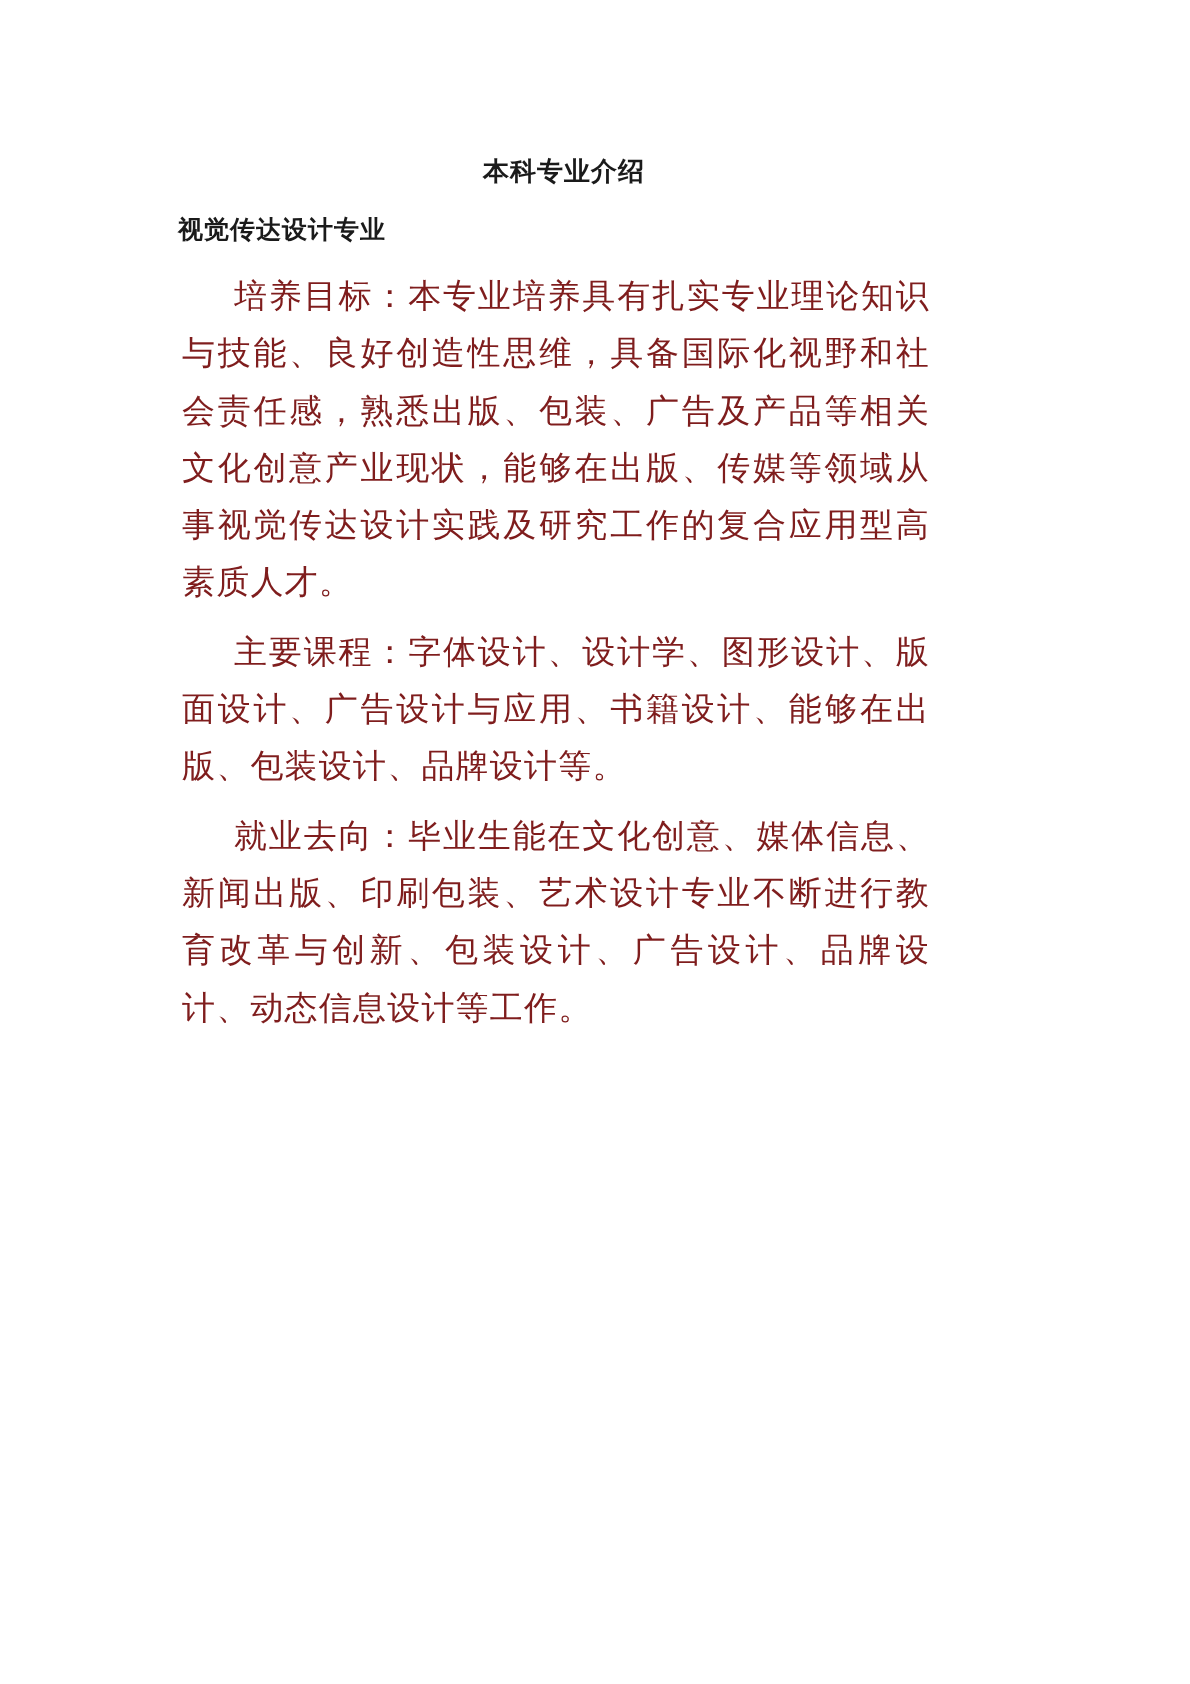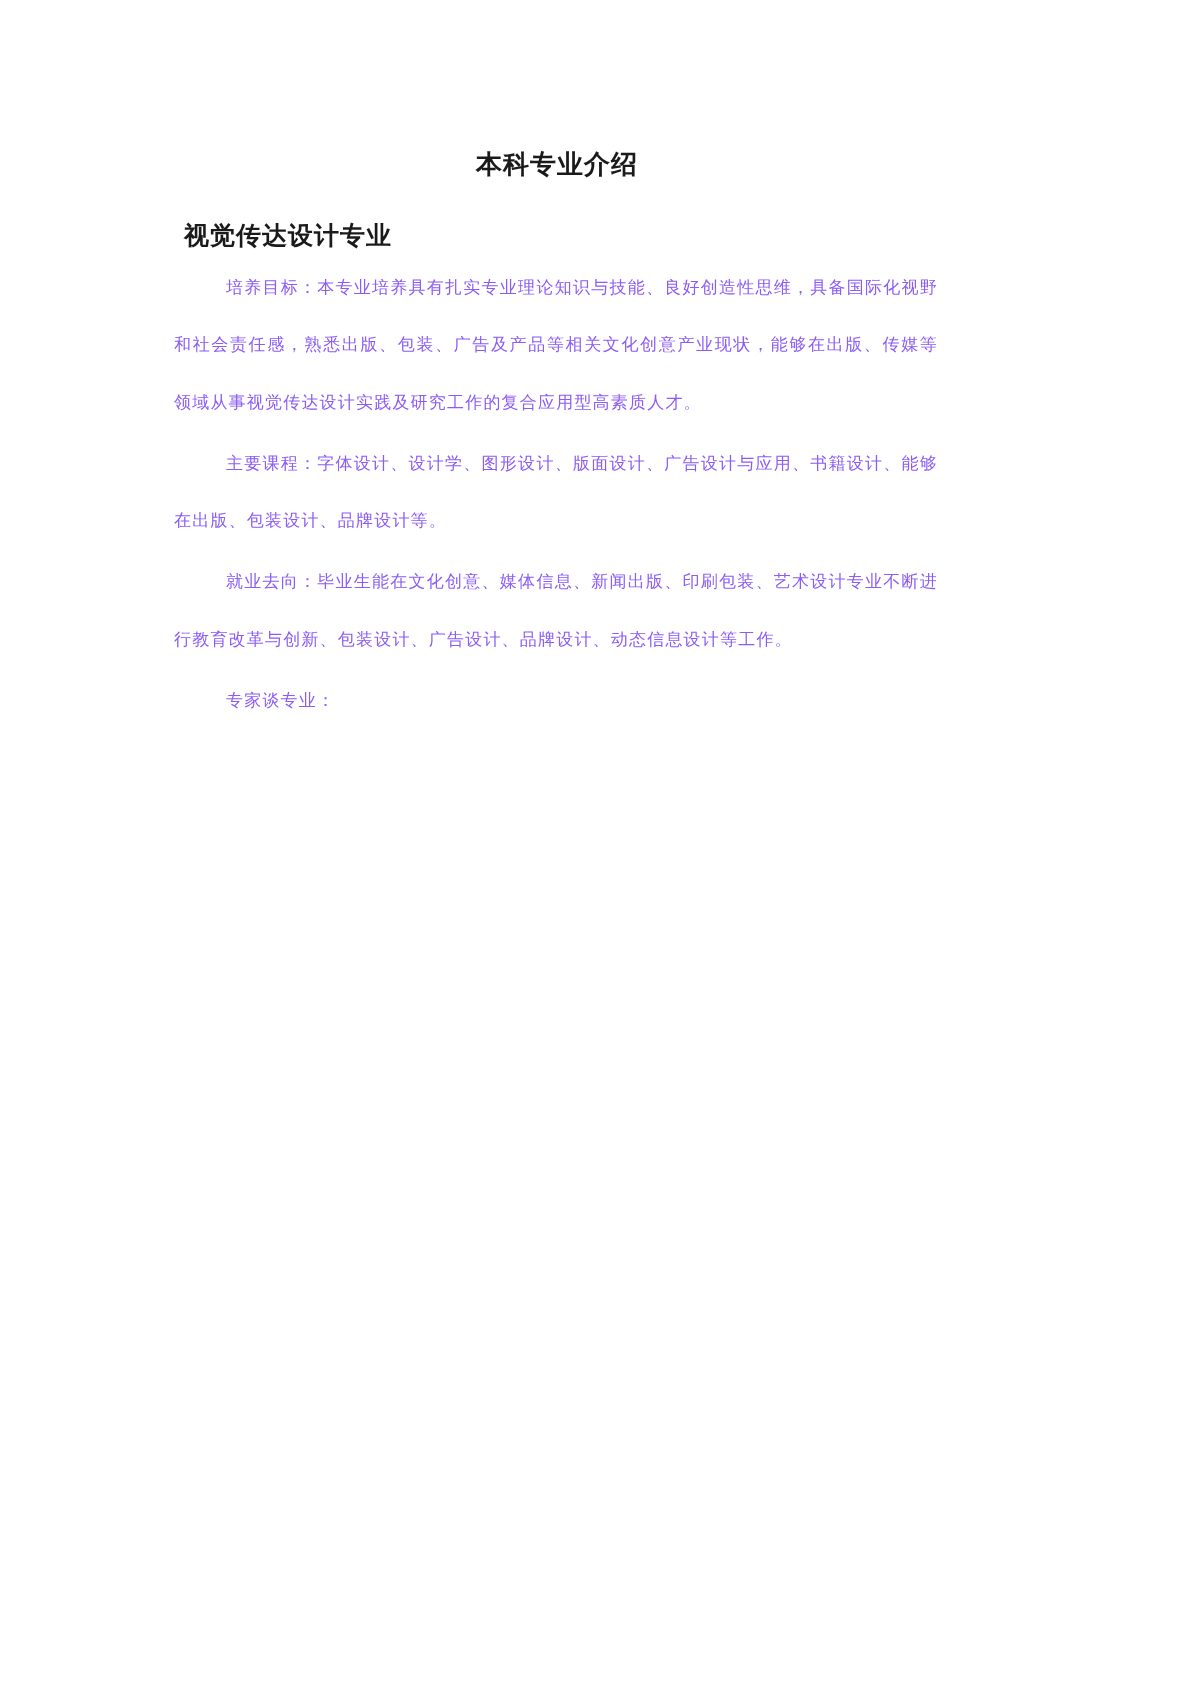--- a/index.html
+++ b/index.html
@@ -24,53 +24,52 @@
     .doc-title {
       position: absolute;
       left: 0;
       top: 143px;
       width: 772px;
       text-align: center;
       font-size: 26px;
       font-weight: bold;
       line-height: 40px;
       letter-spacing: 1px;
-      margin: 1px;
+      margin: 8px;
     }
     .section-heading {
       position: absolute;
       left: 0;
       top: 202px;
       font-size: 25px;
       font-weight: bold;
       line-height: 40px;
       letter-spacing: 1px;
-      margin: 14px;
+      margin: 8px;
     }
     .body {
       position: absolute;
       left: 0;
       top: 255px;
       width: 772px;
     }
     .para {
-      margin: 4px;
-      font-size: 17px;
+      margin: 12px;
+      font-size: 33px;
       line-height: 57.3px;
       text-indent: 52px;
       text-align: justify;
       letter-spacing: 1.2px;
-      color: #8b5cf6;
+      color: #7f1d1d;
     }
   </style>
 </head>
 <body>
 
 <div class="page">
   <h1 class="doc-title">本科专业介绍</h1>
   <h2 class="section-heading">视觉传达设计专业</h2>
   <div class="body">
     <p class="para">培养目标：本专业培养具有扎实专业理论知识与技能、良好创造性思维，具备国际化视野和社会责任感，熟悉出版、包装、广告及产品等相关文化创意产业现状，能够在出版、传媒等领域从事视觉传达设计实践及研究工作的复合应用型高素质人才。</p>
     <p class="para">主要课程：字体设计、设计学、图形设计、版面设计、广告设计与应用、书籍设计、能够在出版、包装设计、品牌设计等。</p>
     <p class="para">就业去向：毕业生能在文化创意、媒体信息、新闻出版、印刷包装、艺术设计专业不断进行教育改革与创新、包装设计、广告设计、品牌设计、动态信息设计等工作。</p>
-    <p class="para">专家谈专业：</p>
   </div>
 </div>
 
 </body></html>

